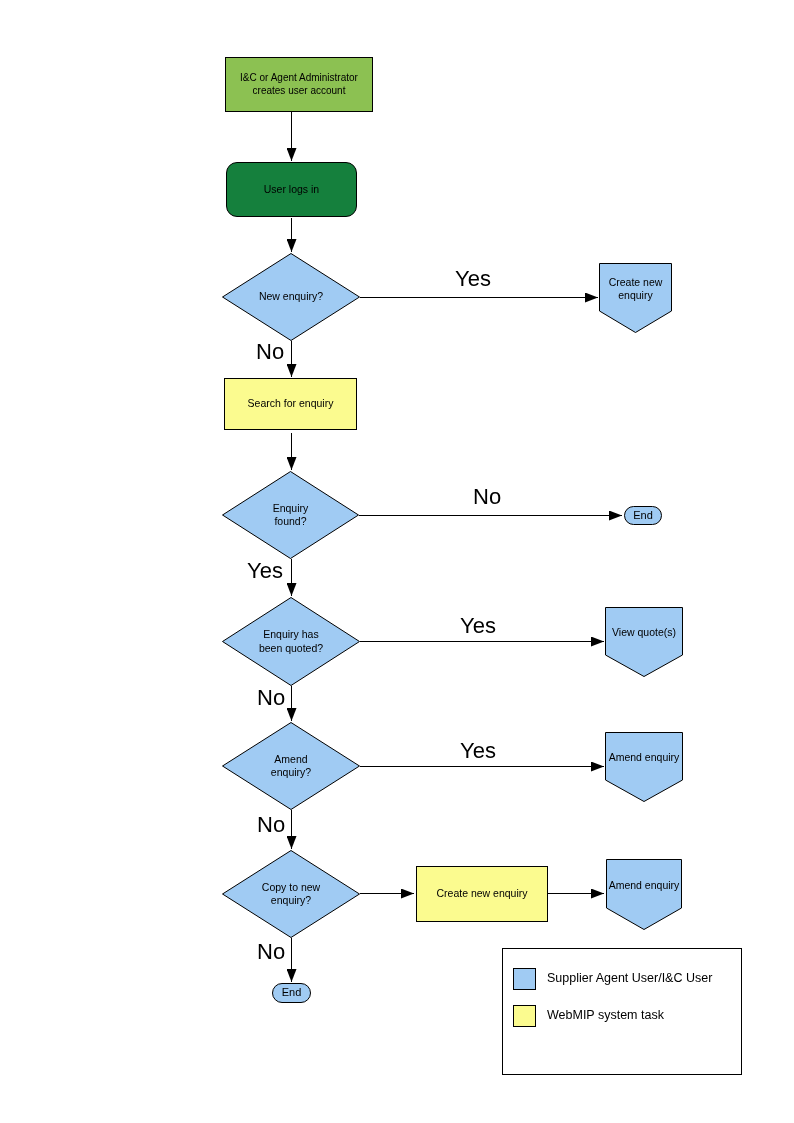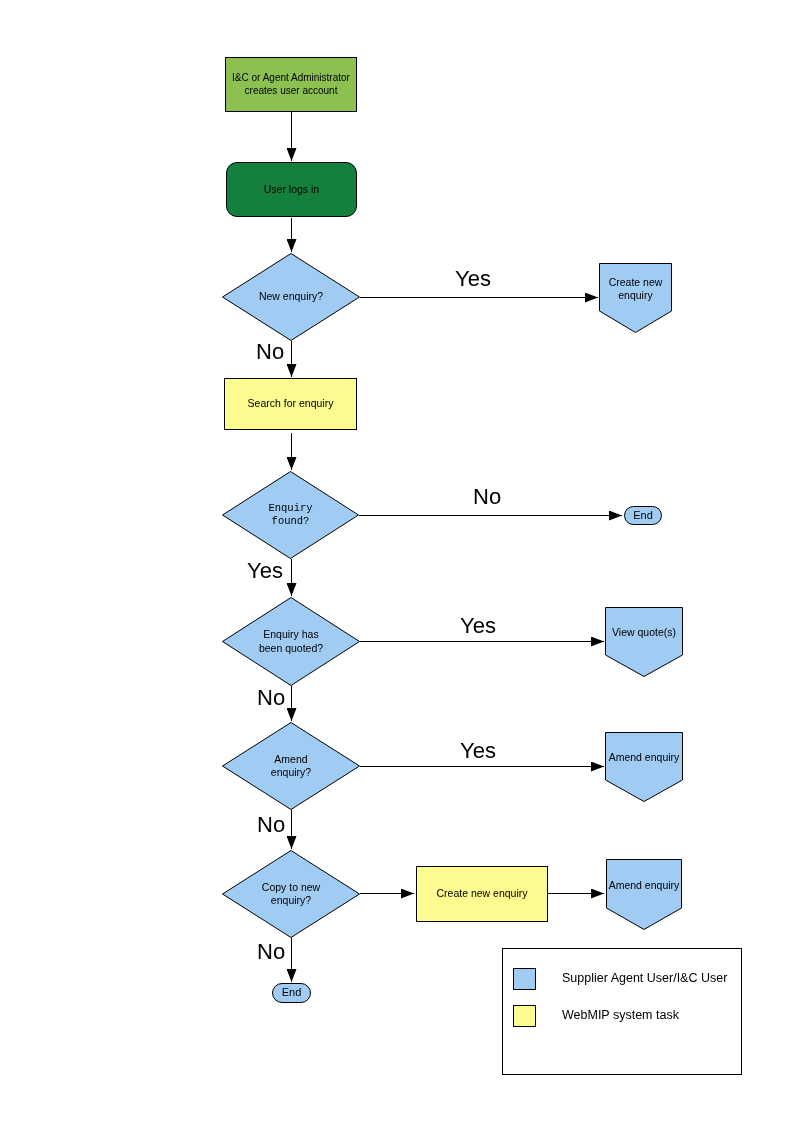--- a/index.html
+++ b/index.html
@@ -57,21 +57,21 @@
   
   .capsule {
     border: 1px solid #000000;
     border-radius: 10px;
     background: #A0CBF3;
     font-size: 11px;
   }
   
   .lblw-80 { width: 80px; }
   .lblw-70 { width: 70px; }
-  .lblw-48 { width: 48px; font-family: Liberation Mono, monospace; }
+  .lblw-48 { width: 48px; }
   .lblw-46 { width: 46px; }
   
   .edge-label {
     position: absolute;
     font-size: 22px;
     line-height: 1;
     color: #000000;
     white-space: nowrap;
   }
   
@@ -83,21 +83,21 @@
     height: 127px;
     border: 1px solid #000000;
     background: #FFFFFF;
     box-sizing: border-box;
   }
   .legend-row {
     position: absolute;
     left: 10px;
     display: flex;
     align-items: flex-start;
-    gap: 26px;
+    gap: 11px;
   }
   .swatch {
     width: 21px;
     height: 20px;
     border: 1px solid #000000;
     flex: 0 0 auto;
   }
   .sw-user   { background: #A0CBF3; }
   .sw-system { background: #FBFB8F; }
   .sw-admin  { background: #8CC152; }
@@ -131,21 +131,21 @@
       <line x1="360" y1="641.5" x2="604" y2="641.5" marker-end="url(#arr)"></line>
       <line x1="291.5" y1="686" x2="291.5" y2="721" marker-end="url(#arr)"></line>
       <line x1="360" y1="766.5" x2="604" y2="766.5" marker-end="url(#arr)"></line>
       <line x1="291.5" y1="810" x2="291.5" y2="849" marker-end="url(#arr)"></line>
       <line x1="360" y1="893.5" x2="414" y2="893.5" marker-end="url(#arr)"></line>
       <line x1="548" y1="893.5" x2="604" y2="893.5" marker-end="url(#arr)"></line>
       <line x1="291.5" y1="938" x2="291.5" y2="982" marker-end="url(#arr)"></line>
     </g>
   </svg>
 
-  <div class="node rect fill-admin rect-admin" style="left:225px; top:57px; width:132px; height:55px;">
+  <div class="node rect fill-admin rect-admin" style="left:225px; top:57px; width:148px; height:55px;">
     <span class="lbl">I&amp;C or Agent Administrator creates user account</span>
   </div>
 
   <div class="node rect fill-user" style="left:226px; top:162px; width:131px; height:55px;">
     <span class="lbl">User logs in</span>
   </div>
 
   <div class="node" style="left:222px; top:253px; width:138px; height:88px;">
     <svg class="shape" width="138" height="88">
         <polygon class="poly-user" points="69,0.5 137.5,44 69,87.5 0.5,44"></polygon>

